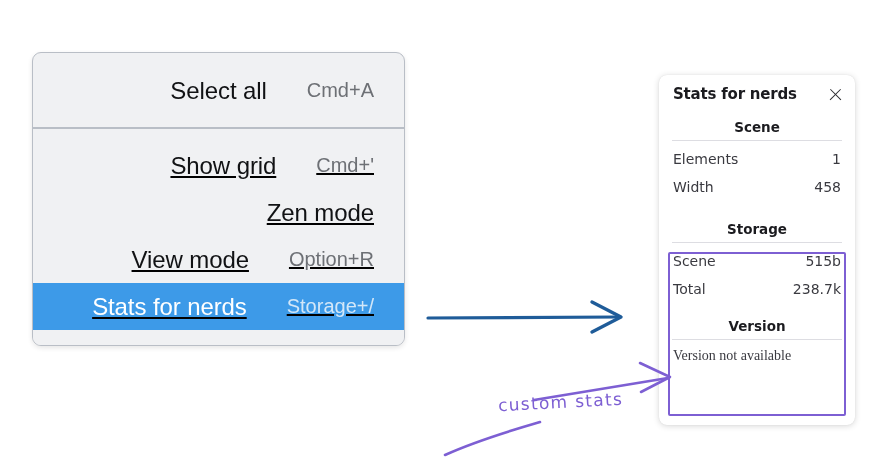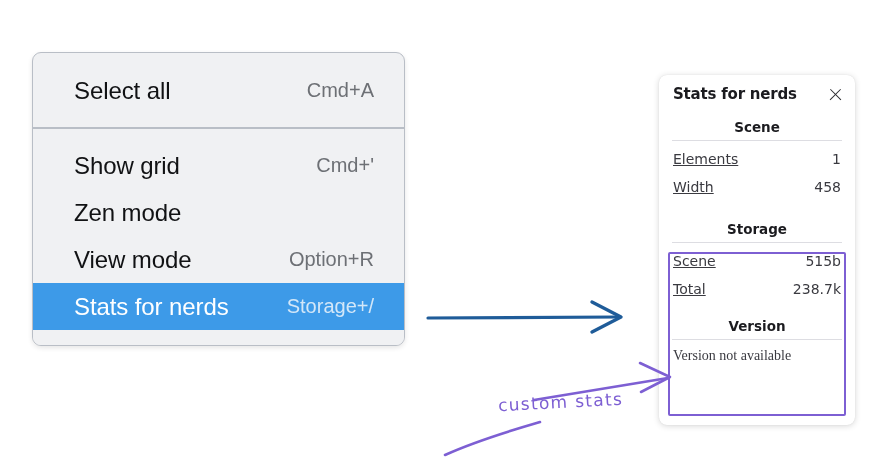--- a/index.html
+++ b/index.html
@@ -38,45 +38,46 @@
   .menu-divider {
     height: 2px;
     background: #b9bec6;
     width: 100%;
   }
 
   .menu-row {
     position: relative;
     display: flex;
     align-items: center;
-    justify-content: space-between;
+    justify-content: flex-end;
     height: 47px;
     padding: 0 30px 0 41px;
     cursor: default;
+    gap: 40px;
   }
 
   .menu-label {
     font-size: 24px;
     color: #111214;
     letter-spacing: -0.1px;
     white-space: nowrap;
   }
 
   .menu-shortcut {
     font-size: 20px;
     color: #6d7075;
     white-space: nowrap;
   }
 
   .menu-row.selected { background: #3d9ae8; }
   .menu-row.selected .menu-label { color: #ffffff; }
   .menu-row.selected .menu-shortcut { color: #d3e7f8; }
 
   .menu-group-top { padding-top: 14px; padding-bottom: 13px; }
-  .menu-group-mid { padding-top: 13px; }
+  .menu-group-mid { padding-top: 13px; text-decoration: underline; }
   .menu-footer { height: 29px; background: #f0f1f3; }
 
   
   #stats-panel {
     position: absolute;
     left: 659px;
     top: 75px;
     width: 196px;
     height: 350px;
     background: #ffffff;
@@ -136,21 +137,21 @@
 
   .stat-row {
     display: flex;
     align-items: center;
     justify-content: space-between;
     font-size: 14px;
     color: #3a3a40;
     padding: 4px 5px;
     line-height: 1.45;
   }
-  .stat-key { white-space: nowrap; text-decoration: underline; }
+  .stat-key { white-space: nowrap; }
   .stat-val { white-space: nowrap; }
 
   .plain-row {
     font-size: 14px;
     color: #3a3a40;
     padding: 4px 5px;
     white-space: nowrap;
     font-family: Liberation Serif, serif;
   }
 

